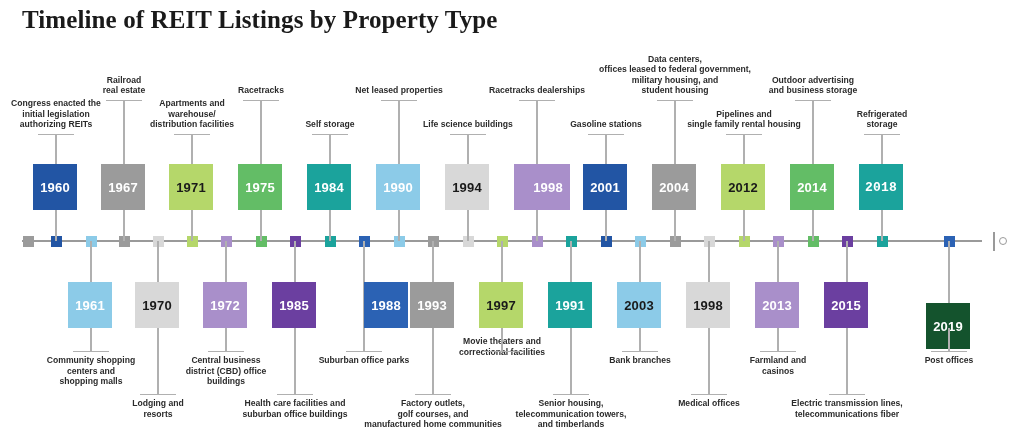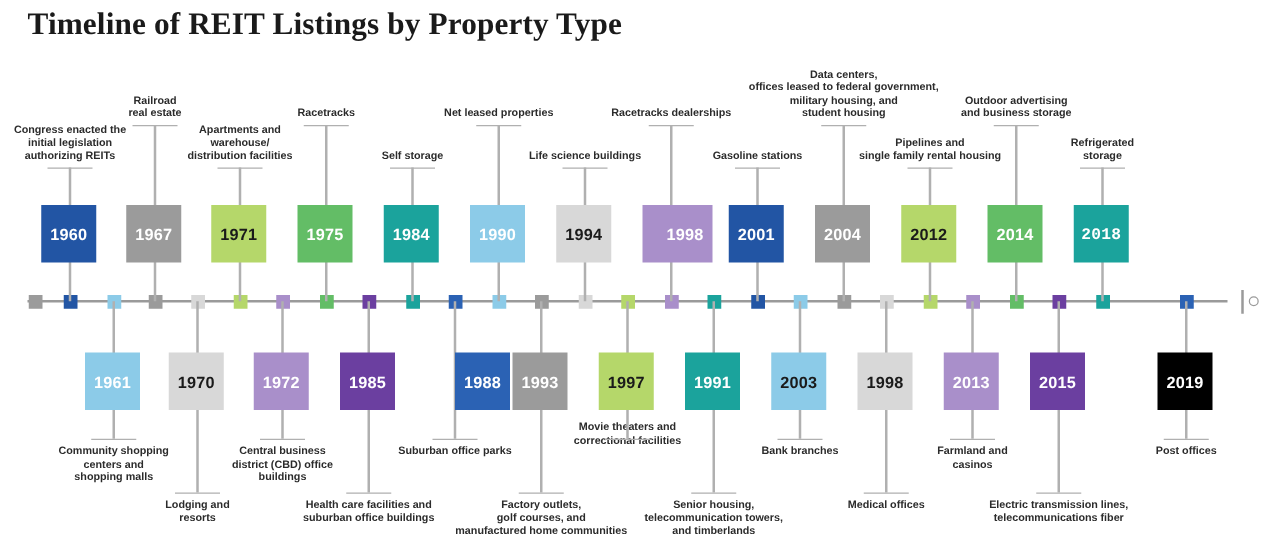--- a/index.html
+++ b/index.html
@@ -237,18 +237,18 @@
       <div class="leader-v" style="left: 846.35px; top: 328px; height: 66px;"></div>
       <div class="marker" style="left: 876.5px; background: rgb(27, 163, 156);"></div>
       <div class="stem" style="left: 881.35px; top: 164px; height: 77px;"></div>
       <div class="ybox up" style="left: 859px; background: rgb(27, 163, 156); color: rgb(255, 255, 255); font-family: Liberation Mono, monospace;">2018</div>
       <div class="lbl" style="width: 230px; left: 767px; top: 108.8px;">Refrigerated
 storage</div>
       <div class="leader-h" style="width: 36px; left: 864px; top: 134px;"></div>
       <div class="leader-v" style="left: 881.35px; top: 134px; height: 30px;"></div>
       <div class="marker" style="left: 943.5px; background: rgb(43, 98, 180);"></div>
       <div class="stem" style="left: 948.35px; top: 241px; height: 87px;"></div>
-      <div class="ybox dn" style="left: 926px; background: #000000; color: rgb(255, 255, 255);">2019</div>
+      <div class="ybox dn" style="left: 926px; background: #14532d; color: rgb(255, 255, 255); margin-top: 21px;">2019</div>
       <div class="lbl" style="width: 230px; left: 834px; top: 355px;">Post offices</div>
       <div class="leader-h" style="width: 36px; left: 931px; top: 351px;"></div>
       <div class="leader-v" style="left: 948.35px; top: 328px; height: 23px;"></div>
     </div>
 </div>
 
 </body></html>

